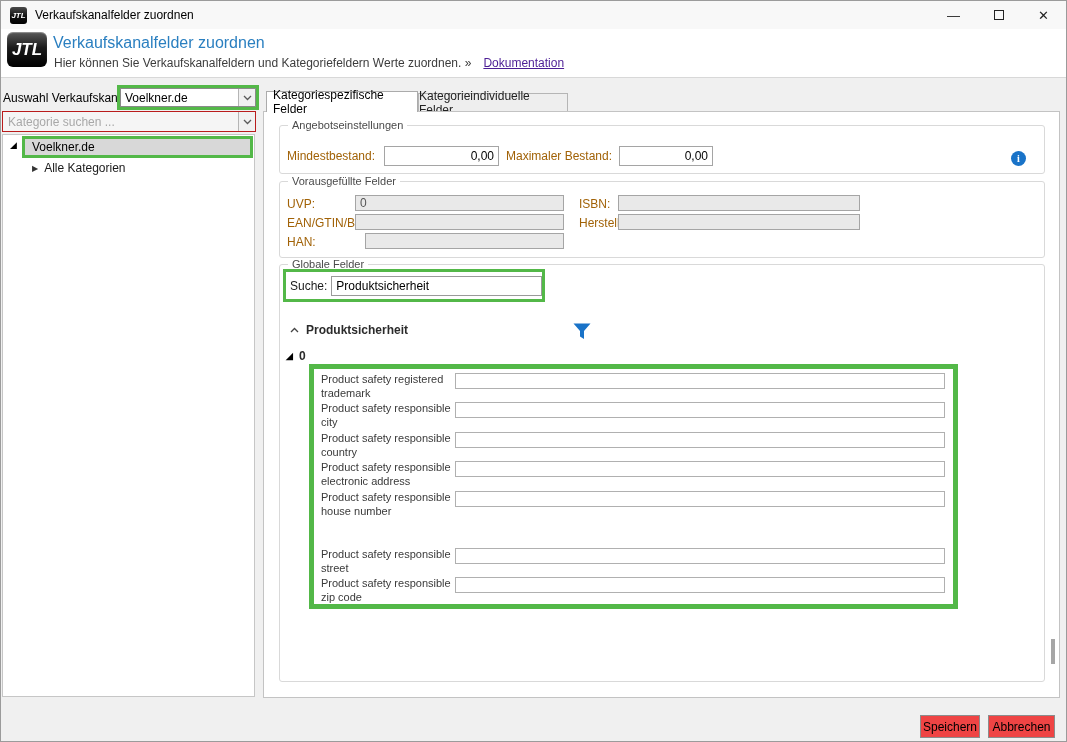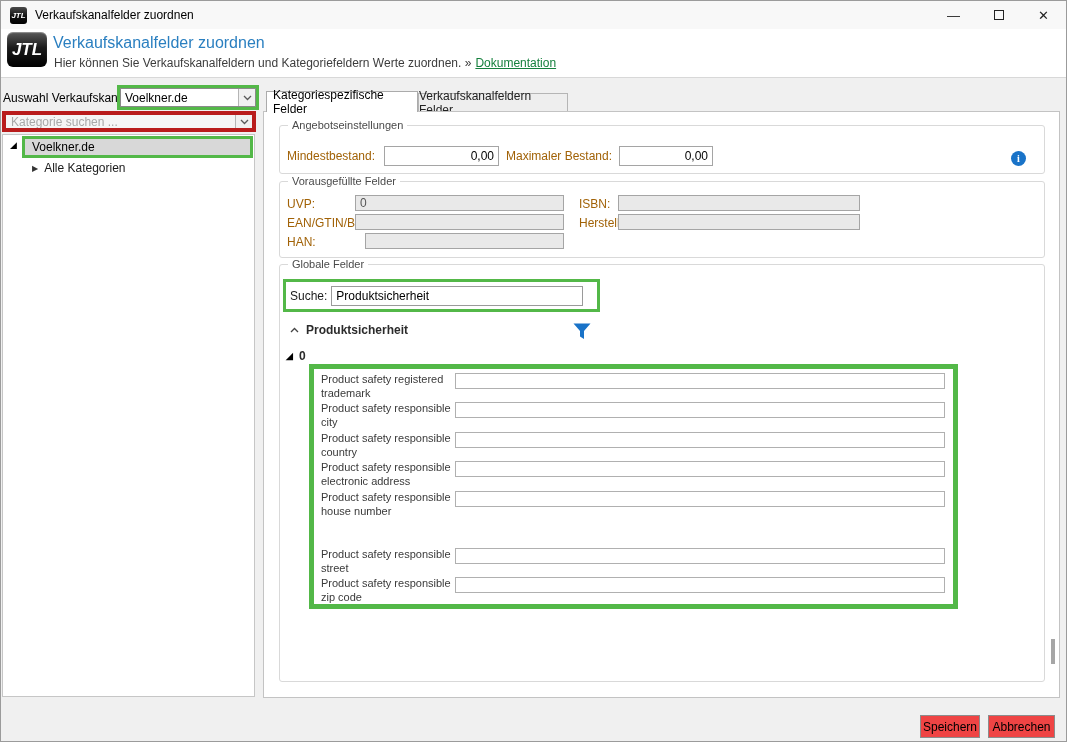--- a/index.html
+++ b/index.html
@@ -18,30 +18,30 @@
   .win-btn .maxbox { width:10px; height:10px; border:1px solid #222; }
 
   
   .header { position:absolute; left:0; top:28px; width:100%; height:49px; background:#fff; border-bottom:1px solid #d8d8d8; }
   .header-logo { position:absolute; left:6px; top:3px; width:40px; height:35px; border-radius:6px;
     background:linear-gradient(180deg,#5a5a5a 0%,#1a1a1a 45%,#000 100%);
     color:#fff; font-size:17px; font-weight:bold; font-style:italic;
     display:flex; align-items:center; justify-content:center; box-shadow:inset 0 1px 1px rgba(255,255,255,.35); }
   .header-title { position:absolute; left:52px; top:5px; font-size:16px; color:#2a7fc0; }
   .header-sub { position:absolute; left:53px; top:27px; font-size:12px; color:#3c3c3c; }
-  .header-sub a { color:#15803d; text-decoration:underline; cursor:pointer; margin-left:4px; }
+  .header-sub a { color:#4c1d95; text-decoration:underline; cursor:pointer; margin-left:12px; }
 
   
   .sb-label { position:absolute; left:2px; top:90px; font-size:12px; color:#000; }
   .green-box { border:3px solid #53b848; }
   .channel-combo-wrap { position:absolute; left:116px; top:84px; width:142px; height:25px; background:#fff; }
   .combo { display:flex; height:100%; background:#fff; border:1px solid #8a8a8a; }
   .combo-value { flex:1; font-size:12px; color:#000; padding:1px 0 0 4px; display:flex; align-items:center; }
   .combo-btn { width:17px; border-left:1px solid #b5b5b5; background:#f1f1f1; display:flex; align-items:center; justify-content:center; }
-  .search-combo { position:absolute; left:1px; top:110px; width:254px; height:21px; background:#f5f5f5; border:4px solid #b91c1c; display:flex; }
+  .search-combo { position:absolute; left:1px; top:110px; width:254px; height:21px; background:#f5f5f5; border:1px solid #b91c1c; display:flex; }
   .search-combo input { flex:1; border:none; outline:none; background:transparent; font-size:12px; color:#555; padding-left:5px; font-family:"Liberation Sans",sans-serif; }
   .search-combo input::placeholder { color:#a8a8a8; }
   .tree { position:absolute; left:1px; top:133px; width:253px; height:563px; background:#fff; border:1px solid #c6c6c6; }
   .tree-expander-open { position:absolute; left:7px; top:5px; font-size:9px; color:#000; }
   .tree-root-wrap { position:absolute; left:19px; top:1px; width:231px; height:22px; background:#fff; }
   .tree-root-row { width:100%; height:100%; background:#d8d8d8; display:flex; align-items:center; font-size:12px; color:#000; padding-left:7px; }
   .tree-child { position:absolute; left:29px; top:26px; display:flex; align-items:center; font-size:12px; color:#1a1a1a; }
   .tree-child .arrow { font-size:8px; color:#333; margin-right:6px; }
 
   
@@ -57,21 +57,21 @@
   .gb3 { left:15px; top:152px; width:766px; height:418px; }
 
   .fldlabel { position:absolute; font-size:12px; color:#a16207; }
   .txt { position:absolute; border:1px solid #a5a5a5; background:#fff; font-size:12px; color:#000; font-family:"Liberation Sans",sans-serif; padding:5px 4px; outline:none; }
   .txt.right { text-align:right; }
   .txt.disabled { background:#e9e9e9; color:#555; }
 
   .info-icon { position:absolute; left:731px; top:25px; width:15px; height:15px; border-radius:50%; background:#1973c8; color:#fff;
     font-size:10px; font-weight:bold; font-family:"Liberation Serif",serif; display:flex; align-items:center; justify-content:center; cursor:pointer; }
 
-  .suche-wrap { position:absolute; left:3px; top:14px; width:317px; height:33px; background:#fff; display:flex; align-items:flex-end; }
+  .suche-wrap { position:absolute; left:3px; top:4px; width:262px; height:33px; background:#fff; display:flex; align-items:flex-end; }
   .suche-inner { display:flex; align-items:center; width:100%; height:100%; padding-left:4px; }
   .suche-label { font-size:12px; color:#1a1a1a; margin-right:4px; }
   .suche-input { width:252px; height:20px; border:1px solid #9a9a9a; font-size:12px; padding:0 4px; outline:none; font-family:"Liberation Sans",sans-serif; }
   .funnel { position:absolute; left:293px; top:58px; width:18px; height:17px; cursor:pointer; }
 
   .sec-header { position:absolute; display:flex; align-items:center; font-size:12px; font-weight:bold; color:#2b2b2b; }
   .sec1 { left:10px; top:58px; }
   .sec2 { left:6px; top:84px; }
   .sec-chevron { margin-right:7px; display:inline-flex; }
   .sec-expander { font-size:9px; color:#000; margin-right:6px; }
@@ -142,21 +142,21 @@
           <span>Voelkner.de</span>
         </div>
     </div>
     <div class="tree-child">
       <span class="arrow">▶</span>
       <span>Alle Kategorien</span>
     </div>
   </div>
 
   <div class="tab tab-active">Kategoriespezifische Felder</div>
-  <div class="tab tab-inactive">Verkaufskanalfeldern Felder</div>
+  <div class="tab tab-inactive">Kategorieindividuelle Felder</div>
 
   <div class="tab-panel">
 
     <div class="groupbox gb1">
       <span class="gb-title">Angebotseinstellungen</span>
       <div class="fldlabel" style="left:7px; top:23px;">Mindestbestand:</div>
       <input class="txt right" style="left: 104px; top: 20px; width: 115px; height: 20px;" value="0,00">
       <div class="fldlabel" style="left:226px; top:23px;">Maximaler Bestand:</div>
       <input class="txt right" style="left: 339px; top: 20px; width: 94px; height: 20px;" value="0,00">
       <div class="info-icon">i</div>

